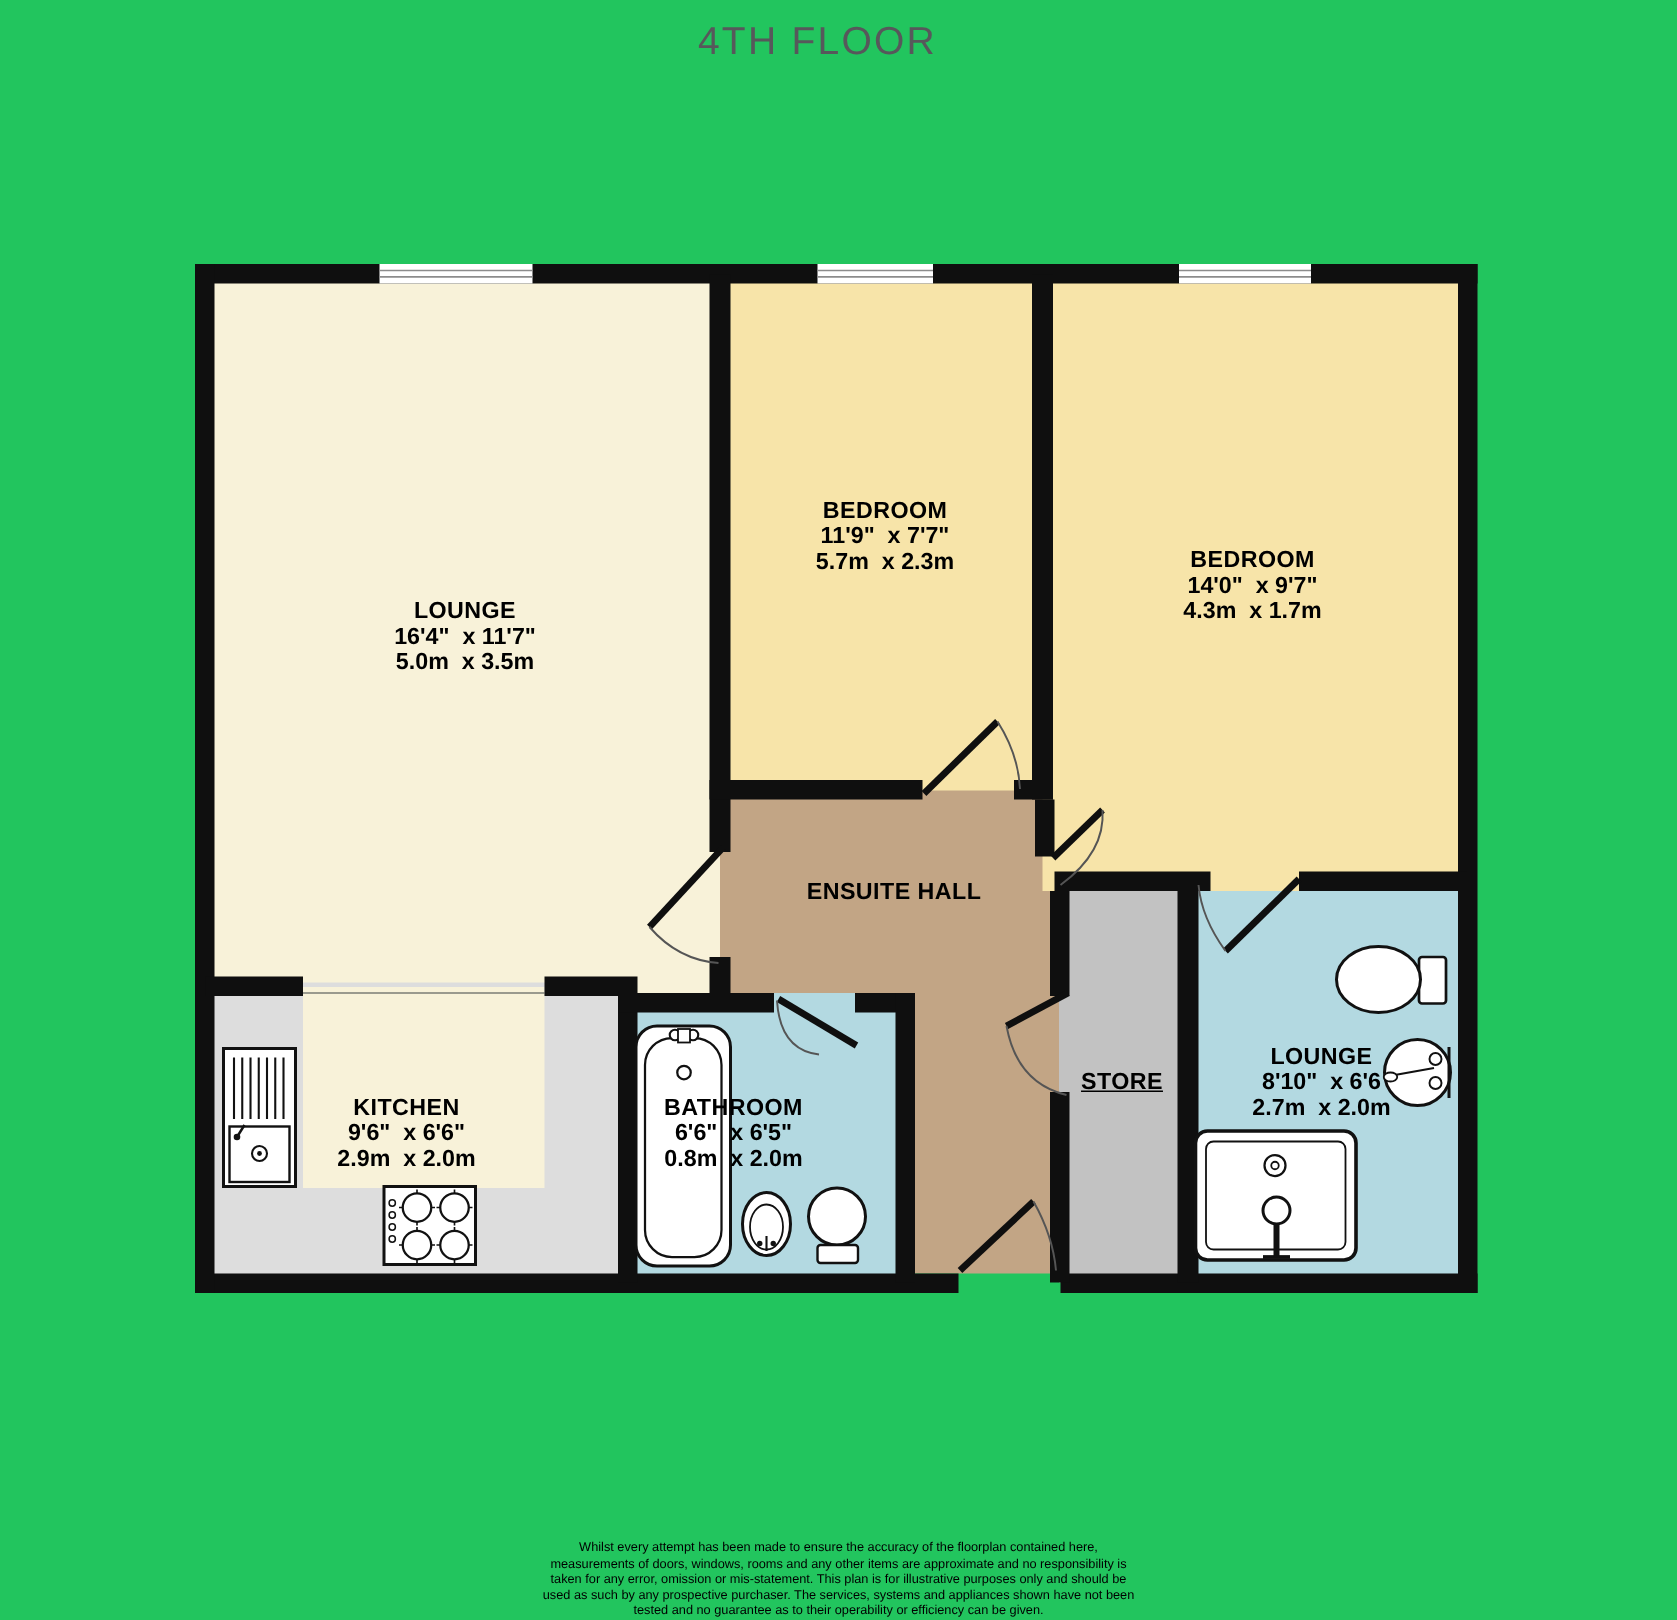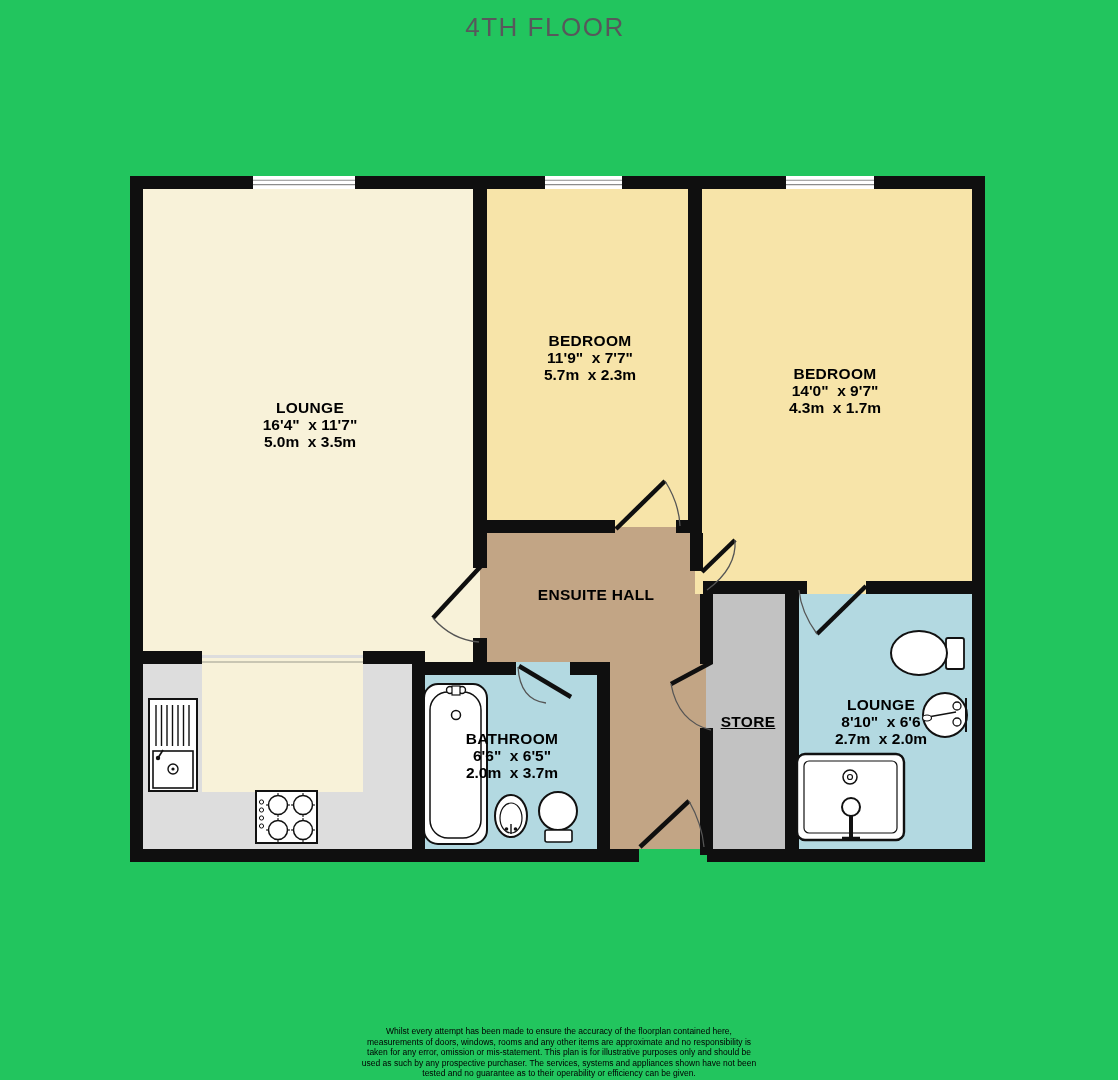--- a/index.html
+++ b/index.html
@@ -219,25 +219,30 @@
   <div class="room-label" style="left:725px;top:365px;width:220px;">
     <div class="rname">BEDROOM</div>
     <div class="rdim">14'0"  x 9'7"</div>
     <div class="rdim">4.3m  x 1.7m</div>
   </div>
 
   <div class="room-label" style="left:486px;top:586px;width:220px;">
     <div class="rname">ENSUITE HALL</div>
   </div>
 
-
-  <div class="room-label" style="left:402px;top:730px;width:220px;">
+  <div class="room-label" style="left:161px;top:730px;width:220px;">
+    <div class="rname">KITCHEN</div>
+    <div class="rdim">9'6"  x 6'6"</div>
+    <div class="rdim">2.9m  x 2.0m</div>
+  </div>
+
+  <div class="room-label" style="left:379px;top:730px;width:220px;">
     <div class="rname">BATHROOM</div>
     <div class="rdim">6'6"  x 6'5"</div>
-    <div class="rdim">2.0m  x 3.7m</div>
+    <div class="rdim">0.8m  x 2.0m</div>
   </div>
 
   <div class="room-label" style="left:688px;top:713px;width:120px;text-decoration:underline;">
     <div class="rname">STORE</div>
   </div>
 
   <div class="room-label" style="left:771px;top:696px;width:220px;">
     <div class="rname">LOUNGE</div>
     <div class="rdim">8'10"  x 6'6</div>
     <div class="rdim">2.7m  x 2.0m</div>

